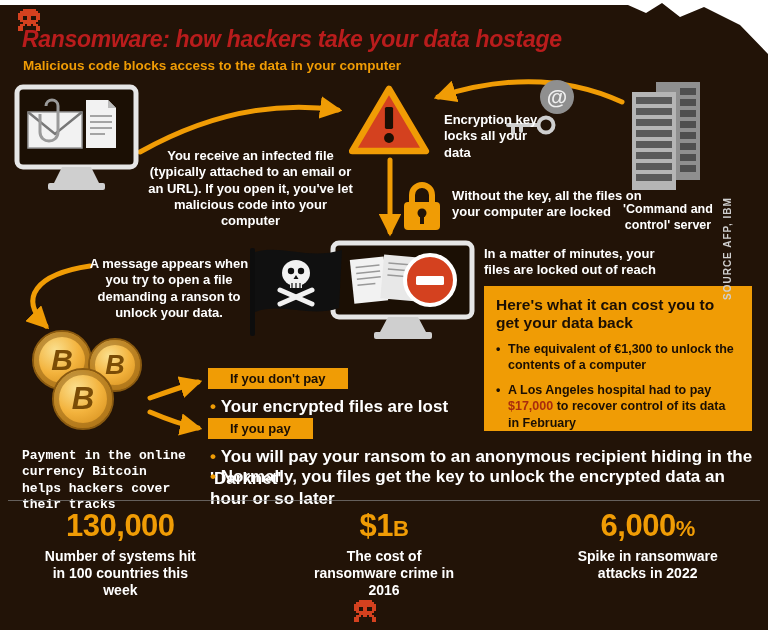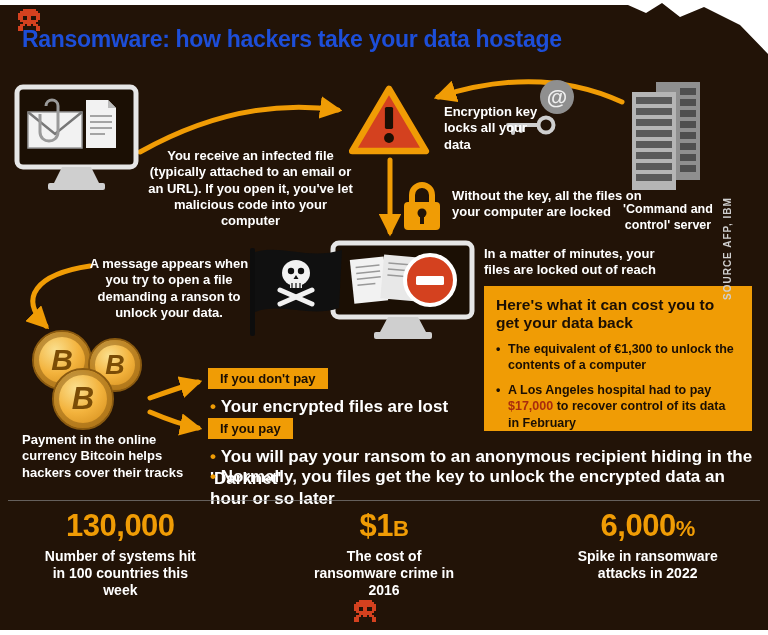--- a/index.html
+++ b/index.html
@@ -1,24 +1,24 @@
 <!DOCTYPE html>
 <html><head>
 <meta charset="utf-8">
 <style>
   html,body{margin:0;padding:0;background:#ffffff;}
   .page{position:relative;width:768px;height:635px;background:#ffffff;font-family:"Liberation Sans",sans-serif;overflow:hidden;}
   .panel{position:absolute;inset:0;background:#221307;
     clip-path:polygon(0 5px,628px 5px,646px 13px,662px 3px,680px 17px,704px 7px,740px 25px,768px 54px,768px 630px,0 630px);}
   .abs{position:absolute;}
-  .title{color:#1d4ed8;font-size:23px;font-weight:800;letter-spacing:-0.3px;}
+  .title{color:#b91c1c;font-size:23px;font-weight:800;letter-spacing:-0.3px;font-style:italic;}
   .subtitle{color:#f09c05;font-size:13.5px;font-weight:700;}
   .txt{color:#ffffff;font-weight:700;font-size:13px;line-height:1.25;}
   .txt.center{text-align:center;}
-  .orange-label{display:inline-block;background:#f09c05;color:#1b0f04;font-weight:800;font-size:13px;padding:3px 12px;}
+  .orange-label{display:inline-block;background:#f09c05;color:#1b0f04;font-weight:800;font-size:13px;padding:3px 22px;}
   .bullet-line{color:#ffffff;font-weight:700;font-size:17px;line-height:1.3;}
   .bullet-line::before{content:"\2022  ";color:#f09c05;font-weight:800;}
   .costbox{background:#f09c05;color:#1b0f04;padding:10px 12px 0 12px;box-sizing:border-box;}
   .costbox .cb-title{font-size:15.5px;font-weight:800;line-height:1.15;}
   .cb-bullet{font-size:12.5px;font-weight:700;line-height:1.3;margin-top:9px;padding-left:12px;position:relative;}
   .cb-bullet::before{content:"\2022";position:absolute;left:0;top:0;color:#1b0f04;font-weight:800;}
   .cb-bold{font-weight:800;}
   .cb-bold.red{color:#a92c0d;}
   .stats{position:absolute;left:8px;right:8px;top:508px;display:flex;gap:39px;}
   .stat{flex:1;text-align:center;}
@@ -72,20 +72,21 @@
         <rect x="1" y="8" width="2" height="2"></rect>
           <rect x="9" y="8" width="2" height="2"></rect>
       </g>
       <g fill="#221307">
           <rect x="3" y="3" width="2" height="2"></rect>
           <rect x="7" y="3" width="2" height="2"></rect>
         </g>
     </svg>
   </div>
   <div class="abs title" style="left:22px;top:26px;width:700px;">Ransomware: how hackers take your data hostage</div>
+  <div class="abs subtitle" style="left:23px;top:58px;width:600px;">Malicious code blocks access to the data in your computer</div>
 
   <div class="abs" style="left:14px;top:84px;">
     <svg width="125" height="112" viewBox="0 0 125 112">
       <rect x="3" y="3" width="119" height="80" rx="6" fill="#1b0f04" stroke="#e6e6e6" stroke-width="5"></rect>
       <path d="M72,16 h22 l8,8 v40 h-30 Z" fill="#f2f2f2"></path>
       <path d="M94,16 l8,8 h-8 Z" fill="#bbbbbb"></path>
       <path d="M76,32 h22 M76,38 h22 M76,44 h22 M76,50 h15" stroke="#8a8a8a" stroke-width="1.6"></path>
       <rect x="14" y="28" width="54" height="36" fill="#f2f2f2" stroke="#999999" stroke-width="1.5"></rect>
       <path d="M14,28 L41,50 L68,28" fill="none" stroke="#777777" stroke-width="2.5"></path>
       <path d="M32,22 c0,-8 12,-8 12,0 v26 c0,12 -18,12 -18,0 v-18" fill="none" stroke="#9a9a9a" stroke-width="3"></path>
@@ -103,21 +104,21 @@
     </svg>
   </div>
 
   <div class="abs at-circle" style="left:540px;top:80px;">@</div>
   <div class="abs" style="left:504px;top:114px;">
     <svg width="52" height="22" viewBox="0 0 52 22">
       <circle cx="42" cy="11" r="7.5" fill="none" stroke="#cfcfcf" stroke-width="4"></circle>
       <path d="M34,11 H4 M9,11 v8 M17,11 v6" stroke="#cfcfcf" stroke-width="4" stroke-linecap="round" fill="none"></path>
     </svg>
   </div>
-  <div class="abs txt" style="left:444px;top:104px;width:100px;">Encryption key locks all your data</div>
+  <div class="abs txt" style="left:444px;top:112px;width:100px;">Encryption key locks all your data</div>
 
   <div class="abs" style="left:628px;top:80px;">
     <svg width="78" height="118" viewBox="0 0 78 118">
       <rect x="28" y="2" width="44" height="98" fill="#8f8f8f"></rect>
       <g fill="#4f4f4f">
         <rect x="52" y="8" width="16" height="7"></rect>
           <rect x="52" y="19" width="16" height="7"></rect>
         <rect x="52" y="30" width="16" height="7"></rect>
           <rect x="52" y="41" width="16" height="7"></rect>
         <rect x="52" y="52" width="16" height="7"></rect>
@@ -186,21 +187,21 @@
   </div>
 
   <div class="abs txt" style="left:484px;top:246px;width:200px;">In a matter of minutes, your files are locked out of reach</div>
   <div class="abs txt center" style="left:84px;top:256px;width:170px;">A message appears when you try to open a file demanding a ranson to unlock your data.</div>
 
   <div class="abs" style="left:28px;top:320px;width:150px;height:115px;">
     <div class="coin" style="left:4px;top:10px;width:56px;height:56px;font-size:30px;">B</div>
     <div class="coin" style="left:60px;top:18px;width:50px;height:50px;font-size:27px;">B</div>
     <div class="coin" style="left:24px;top:48px;width:58px;height:58px;font-size:31px;">B</div>
   </div>
-  <div class="abs txt" style="left:22px;top:432px;width:165px;">Payment in the online currency Bitcoin helps hackers cover their tracks</div>
+  <div class="abs txt" style="left:22px;top:448px;width:165px;font-family:Liberation Mono, monospace;">Payment in the online currency Bitcoin helps hackers cover their tracks</div>
 
   <div class="abs orange-label" style="left:208px;top:368px;">If you don't pay</div>
   <div class="abs bullet-line" style="left:210px;top:396px;width:300px;">Your encrypted files are lost</div>
 
   <div class="abs orange-label" style="left:208px;top:418px;">If you pay</div>
   <div class="abs bullet-line" style="left:210px;top:446px;width:545px;">You will pay your ransom to an anonymous recipient hiding in the 'Darknet'</div>
   <div class="abs bullet-line" style="left:210px;top:466px;width:545px;">Normally, you files get the key to unlock the encrypted data an hour or so later</div>
 
   <div class="abs costbox" style="left:484px;top:286px;width:268px;">
     <div class="cb-title">Here's what it can cost you to get your data back</div>

